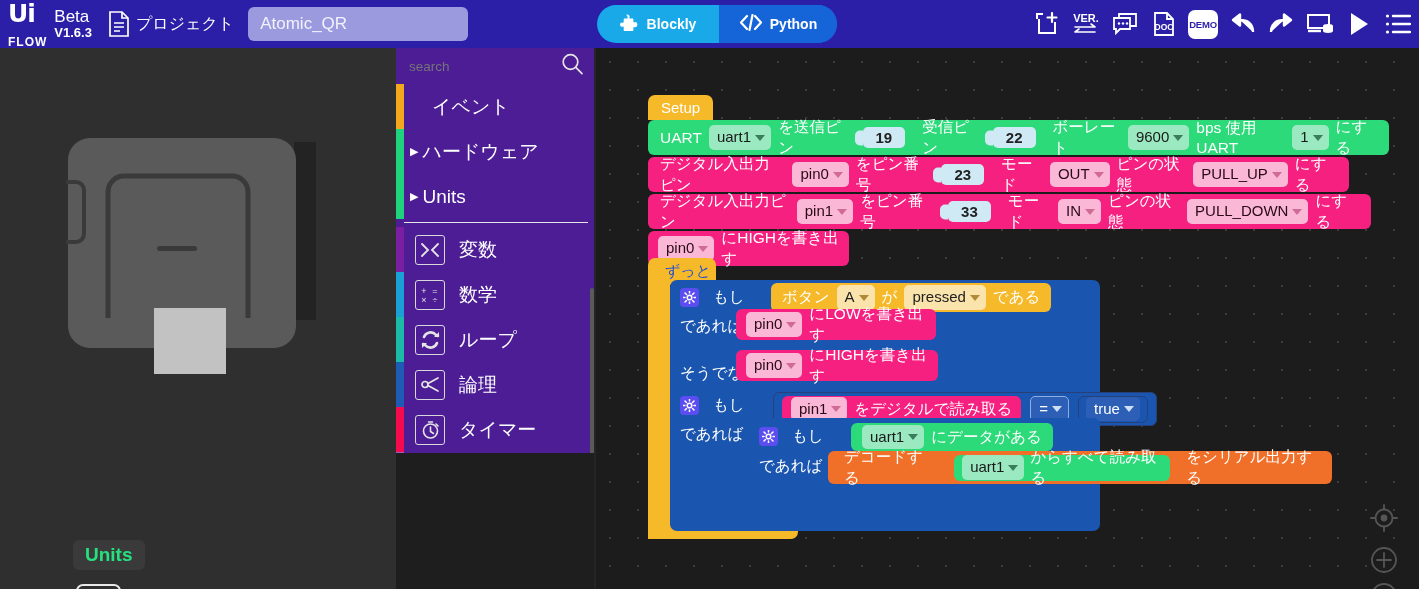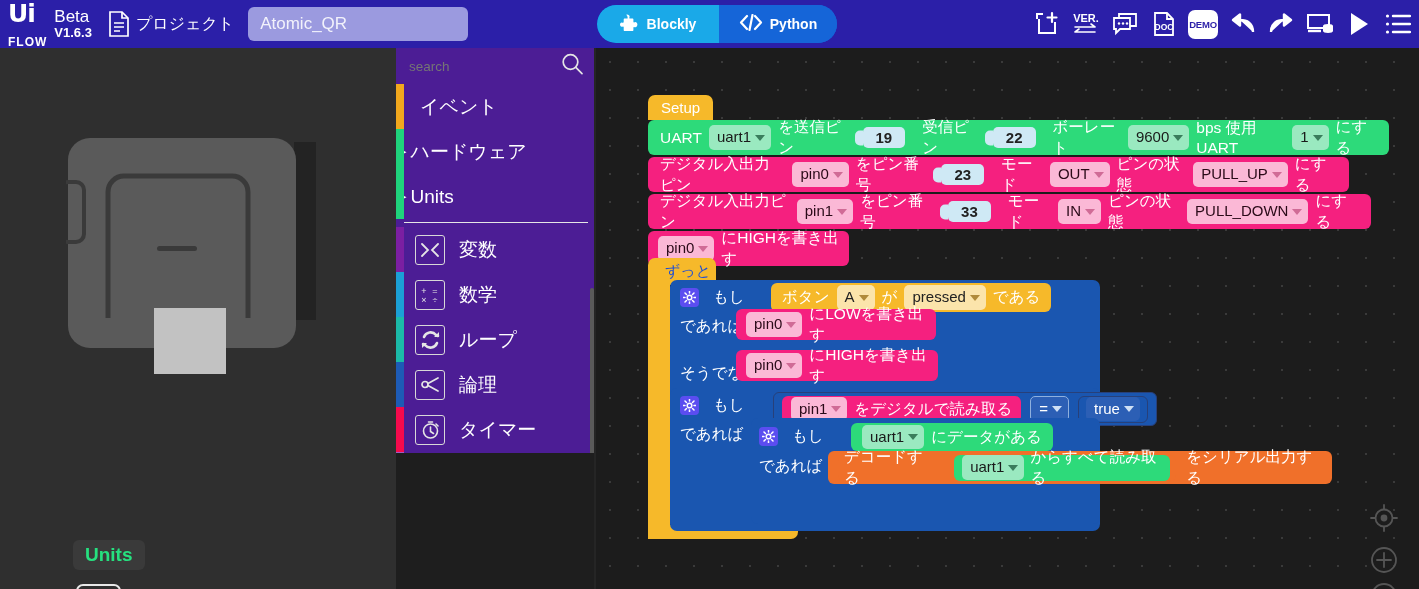--- a/index.html
+++ b/index.html
@@ -82,21 +82,21 @@
     position:absolute; left:396px; top:48px; width:200px; height:405px;
     background:#4c1d95; overflow:hidden;
   }
   .search-row {
     height:36px; display:flex; align-items:center;
     padding:0 12px 0 13px; justify-content:space-between;
   }
   .search-input { color:#b3b3b3; font-size:13.5px; background:transparent; border:none; outline:none; width:130px; }
   .cat {
     position:relative; display:flex; align-items:center;
-    height:45px; padding-left:6px; color:#fff;
+    height:45px; padding-left:18px; color:#fff;
   }
   .cat .stripe { position:absolute; left:0; top:0; width:8px; height:45px; }
   .cat .arrow { color:#fff; font-size:11px; margin-right:4px; margin-left:-4px; }
   .cat .cname { font-size:19px; }
   .cat-icon {
     width:30px;height:30px;border:1.6px solid #d8d8d8;border-radius:3px;
     margin-right:14px; margin-left:19px;
     display:flex;align-items:center;justify-content:center;
     flex:none;
   }

